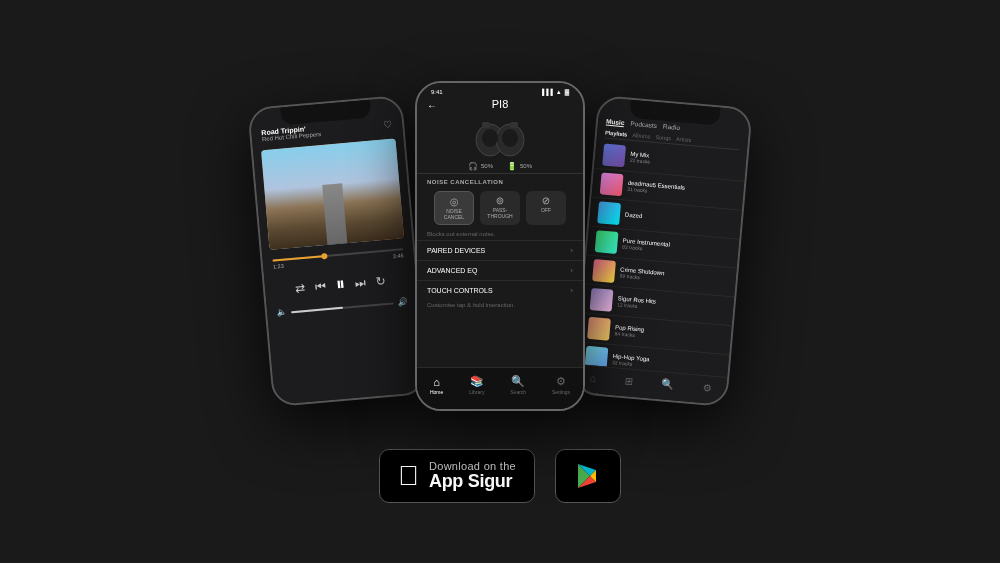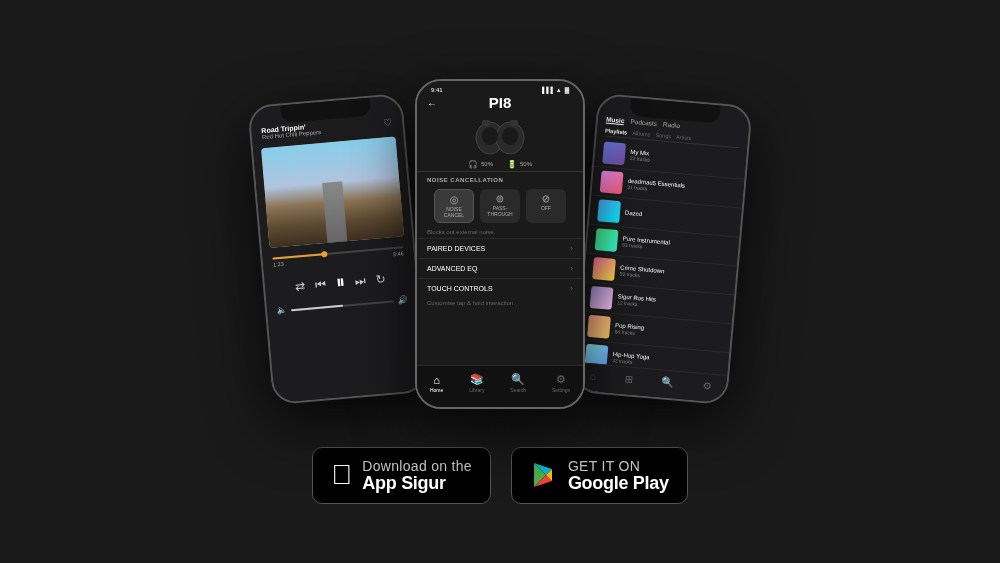--- a/index.html
+++ b/index.html
@@ -242,22 +242,22 @@
       position: relative;
     }
 
     .back-arrow {
       color: #fff;
       font-size: 10px;
       margin-right: 10px;
     }
 
     .device-name {
-      font-size: 15px;
-      font-weight: 700;
+      font-size: 11px;
+      font-weight: 400;
       color: #fff;
       position: absolute;
       left: 50%;
       transform: translateX(-50%);
     }
 
     .battery-row {
       display: flex;
       justify-content: center;
       gap: 14px;
@@ -504,21 +504,21 @@
       font-size: 28px;
       color: #fff;
     }
 
     .store-text {
       display: flex;
       flex-direction: column;
     }
 
     .store-sub-label {
-      font-size: 14px;
+      font-size: 11px;
       color: #ccc;
       letter-spacing: 0.3px;
     }
 
     .store-main-label {
       font-size: 18px;
       color: #fff;
       font-weight: 600;
       letter-spacing: -0.3px;
       line-height: 1.1;
@@ -786,20 +786,16 @@
 
     <div class="store-btn">
       <div class="google-icon">
         <svg width="28" height="28" viewBox="0 0 28 28">
           <polygon points="4,2 4,26 16,14" fill="#4CAF50"></polygon>
           <polygon points="16,14 4,2 22,8" fill="#00BCD4"></polygon>
           <polygon points="16,14 4,26 22,20" fill="#F44336"></polygon>
           <polygon points="16,14 22,8 22,20" fill="#FFC107"></polygon>
         </svg>
       </div>
-      <div class="store-text">
-        <span class="store-sub-label">GET IT ON</span>
-        <span class="store-main-label">Google Play</span>
-      </div>
     </div>
   </div>
 
 </div>
 
 </body></html>

